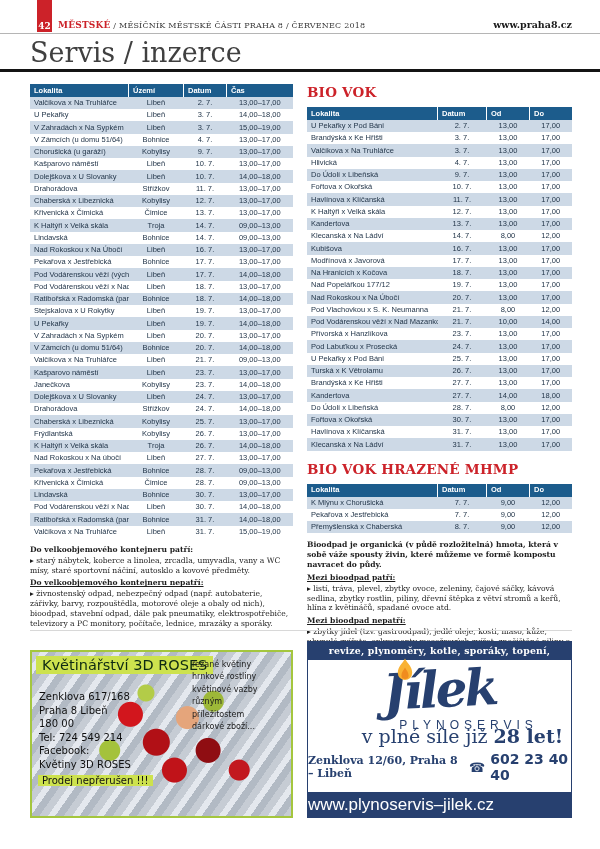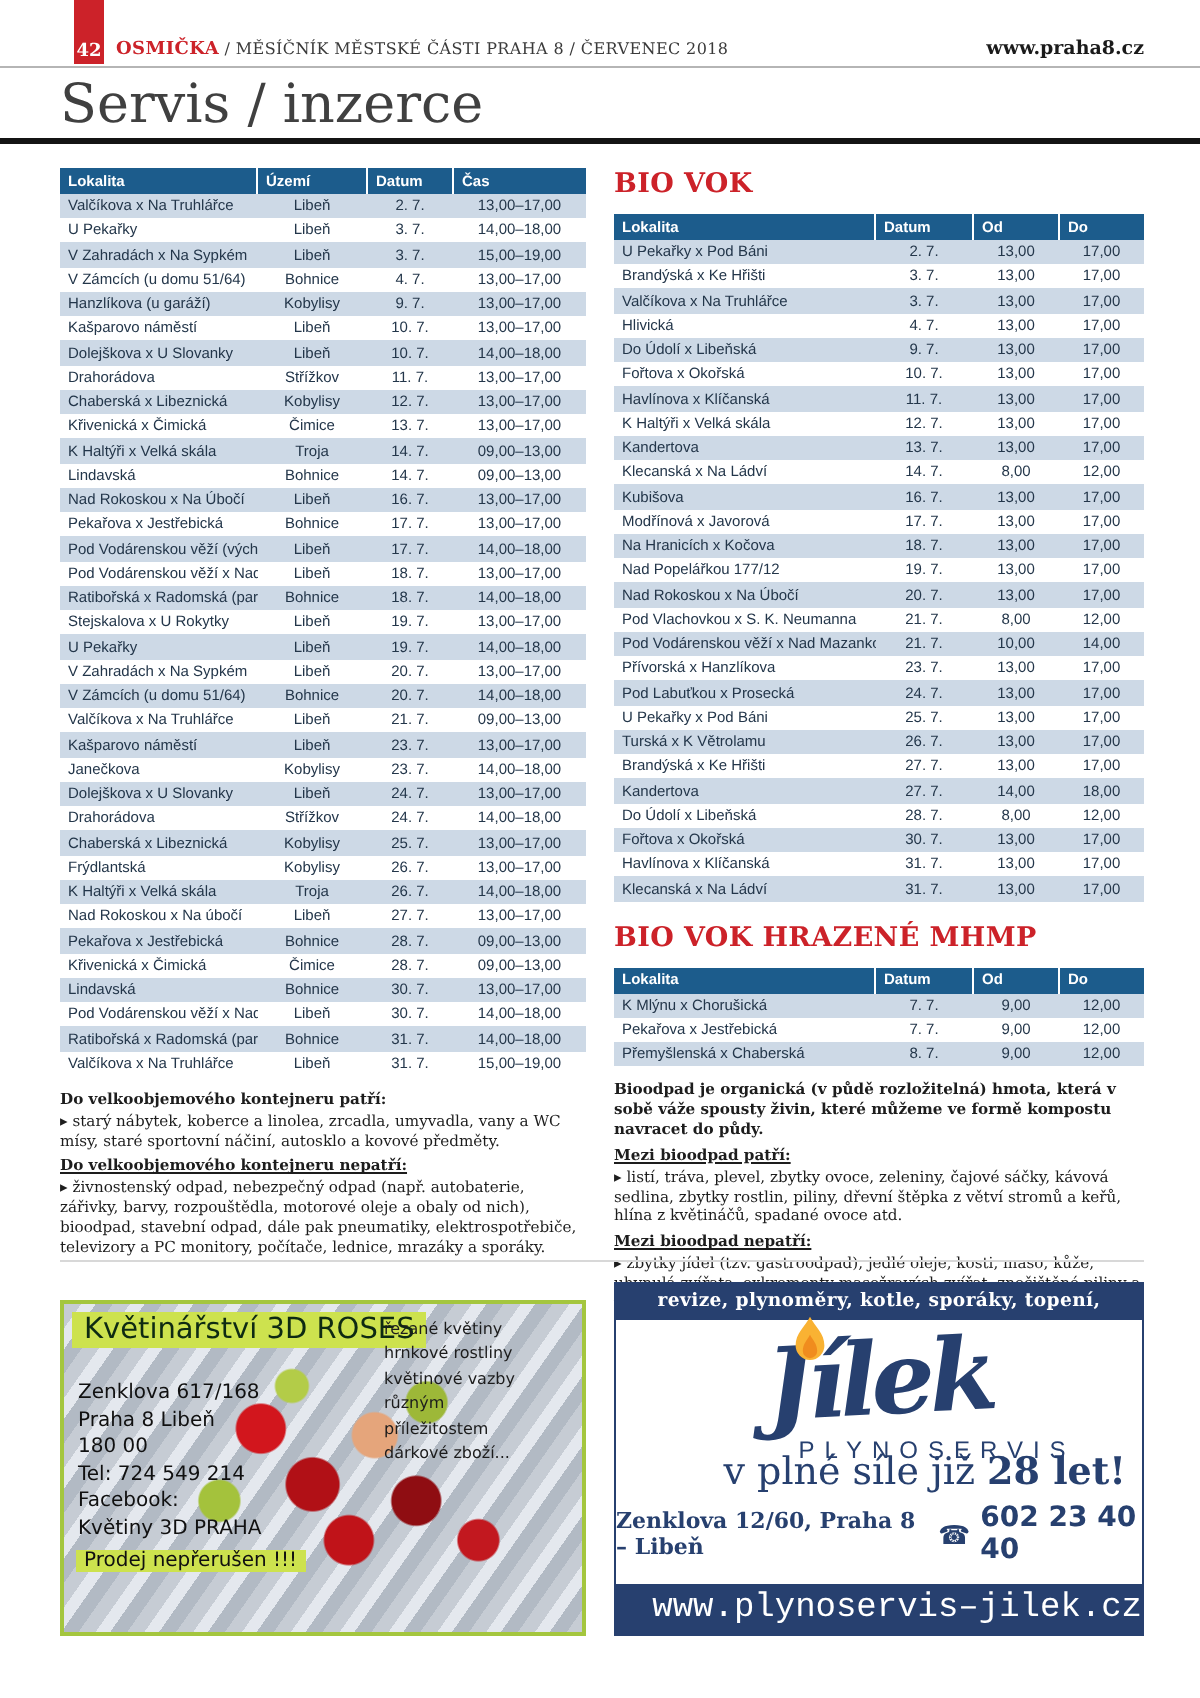--- a/index.html
+++ b/index.html
@@ -63,30 +63,30 @@
   .ad-gas .logo-wrap{position:relative;text-align:center;height:64px;}
   .ad-gas .jilek{display:inline-block;font-family:"DejaVu Serif",serif;font-style:italic;font-weight:bold;font-size:50px;line-height:60px;color:#27406f;letter-spacing:-3px;transform:rotate(-3deg);}
   .ad-gas .flame{position:absolute;top:-2px;left:calc(50% - 44px);width:18px;height:26px;}
   .ad-gas .plyno{text-align:center;padding-left:58px;letter-spacing:5px;font-size:12px;color:#27406f;font-family:"Liberation Sans",sans-serif;margin-top:-2px;}
   .ad-gas .slogan{text-align:right;padding-right:8px;font-family:"DejaVu Serif",serif;font-size:19px;color:#27406f;margin-top:1px;}
   .ad-gas .slogan .b{font-weight:bold;}
   .ad-gas .addr{display:flex;align-items:center;justify-content:flex-start;gap:5px;color:#27406f;margin-top:4px;}
   .ad-gas .addr .street{font-family:"DejaVu Serif",serif;font-weight:bold;font-size:11px;}
   .ad-gas .addr .ph-ic{font-size:13px;}
   .ad-gas .addr .ph{font-weight:bold;font-size:14px;font-family:"DejaVu Sans",sans-serif;}
-  .ad-gas .bar-bottom{margin-top:auto;background:#27406f;color:#fff;font-family:Liberation Mono, monospace;font-size:17px;text-align:right;line-height:25px;height:25px;}
+  .ad-gas .bar-bottom{margin-top:auto;background:#27406f;color:#fff;font-family:Liberation Sans, sans-serif;font-size:17px;text-align:left;line-height:25px;height:25px;}
 </style>
 </head>
 <body>
 
 <div class="red-tab">
   <div class="pnum">42</div>
 </div>
 <div class="masthead">
-  <span class="brand">OSMIČKA</span><span> / MĚSÍČNÍK MĚSTSKÉ ČÁSTI PRAHA 8 / ČERVENEC 2018</span>
+  <span class="brand">MĚSTSKÉ</span><span> / MĚSÍČNÍK MĚSTSKÉ ČÁSTI PRAHA 8 / ČERVENEC 2018</span>
 </div>
 <div class="site">www.praha8.cz</div>
 <div class="rule-thin"></div>
 <div class="section-title">Servis / inzerce</div>
 <div class="rule-thick"></div>
 
 <div class="col col-left">
   <table class="sched t-kont">
     <thead>
       <tr>
@@ -115,21 +115,21 @@
           <td>3. 7.</td>
           <td>15,00–19,00</td>
         </tr>
         <tr>
           <td>V Zámcích (u domu 51/64)</td>
           <td>Bohnice</td>
           <td>4. 7.</td>
           <td>13,00–17,00</td>
         </tr>
         <tr>
-          <td>Hanzlíkova (u garáží)</td>
+          <td>Chorušická (u garáží)</td>
           <td>Kobylisy</td>
           <td>9. 7.</td>
           <td>13,00–17,00</td>
         </tr>
         <tr>
           <td>Kašparovo náměstí</td>
           <td>Libeň</td>
           <td>10. 7.</td>
           <td>13,00–17,00</td>
         </tr>
@@ -550,21 +550,21 @@
       <div>květinové vazby různým</div>
       <div>příležitostem</div>
       <div>dárkové zboží...</div>
     </div>
   <div class="contact">
       <div>Zenklova 617/168</div>
       <div>Praha 8 Libeň</div>
       <div>180 00</div>
       <div>Tel: 724 549 214</div>
       <div>Facebook:</div>
-      <div>Květiny 3D PRAHA</div>
+      <div>Květiny 3D ROSES</div>
     </div>
   <div class="note">Prodej nepřerušen !!!</div>
 </div>
 
 <div class="ad-gas">
   <div class="bar-top">revize, plynoměry, kotle, sporáky, topení, bojlery, plyn</div>
   <div class="logo-wrap">
     <span class="jilek">Jílek</span>
     <svg class="flame" viewBox="0 0 20 28">
       <path d="M10 0 C7 6 2 9 2 16 a8 8 0 0 0 16 0 C18 9 13 6 10 0 Z" fill="#f9b233"></path>

